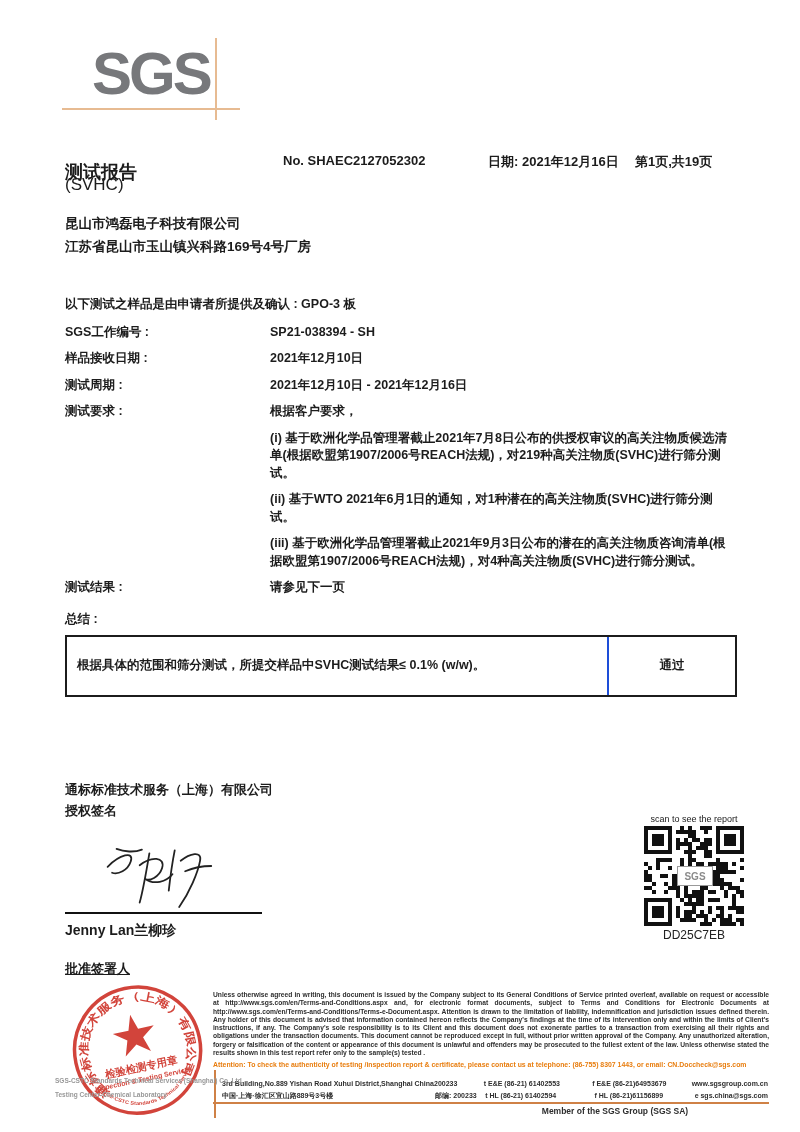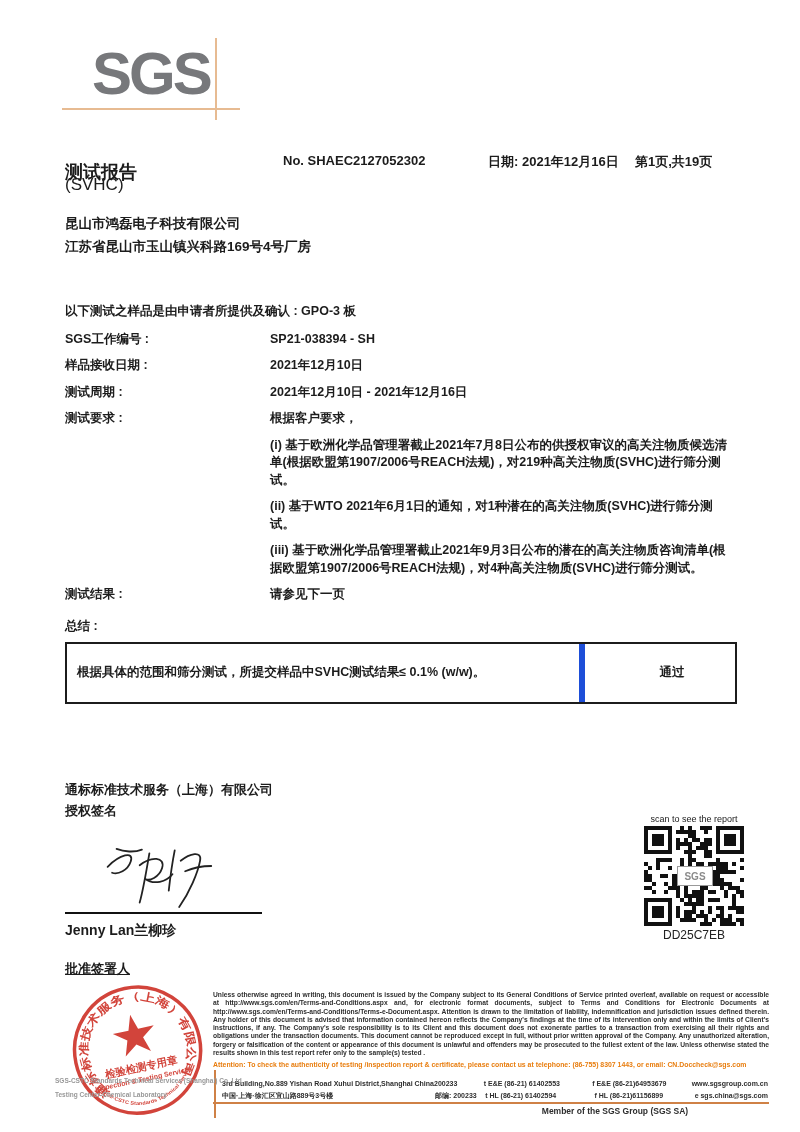--- a/index.html
+++ b/index.html
@@ -16,32 +16,32 @@
   .report-title{position:absolute;left:65px;top:160px;font-size:18px;font-weight:700;}
   .report-subtitle{position:absolute;left:65px;top:175px;font-size:17px;font-weight:400;}
   .report-no{position:absolute;left:283px;top:153px;font-size:13px;font-weight:700;}
   .report-date{position:absolute;left:488px;top:153px;font-size:13px;font-weight:700;}
   .report-page{position:absolute;left:635px;top:153px;font-size:13px;font-weight:700;}
 
   
   .applicant{position:absolute;left:65px;top:213px;font-size:13.5px;font-weight:700;line-height:1.7;}
 
   
-  .main{position:absolute;left:65px;top:303px;width:672px;font-size:12.5px;font-weight:700;line-height:1.4;}
+  .main{position:absolute;left:65px;top:296px;width:672px;font-size:12.5px;font-weight:700;line-height:1.4;}
   .intro{margin-bottom:10px;}
   .inforow{display:flex;margin-bottom:9px;}
   .inforow .lbl{width:205px;flex:0 0 205px;}
   .inforow .val{flex:1;}
   .reqs{margin-left:205px;width:467px;}
   .reqs p{margin:5px 0 9px 0;}
   .summary-label{margin-top:14px;margin-bottom:7px;}
   .verdict-box{display:flex;border:2px solid #1c1c1c;width:672px;box-sizing:border-box;}
   .verdict-box .statement{flex:1;padding:20px 10px;}
-  .verdict-box .verdict{width:126px;flex:0 0 126px;border-left:6px solid #1d4ed8;
-                        display:flex;align-items:center;justify-content:center;padding-left:24px;}
+  .verdict-box .verdict{width:126px;flex:0 0 126px;border-left:2px solid #1d4ed8;
+                        display:flex;align-items:center;justify-content:center;}
 
   
   .sigblock{position:absolute;left:65px;top:780px;width:330px;font-size:13px;font-weight:700;line-height:1.6;}
   .sig-svg{margin:6px 0 0 8px;display:block;}
   .sig-line{width:197px;border-top:2.5px solid #111;margin-top:2px;}
   .signer{font-size:14px;margin-top:5px;}
   .signer-title{margin-top:18px;text-decoration:underline;}
 
   
   .qrblock{position:absolute;left:628px;top:814px;width:132px;text-align:center;}

